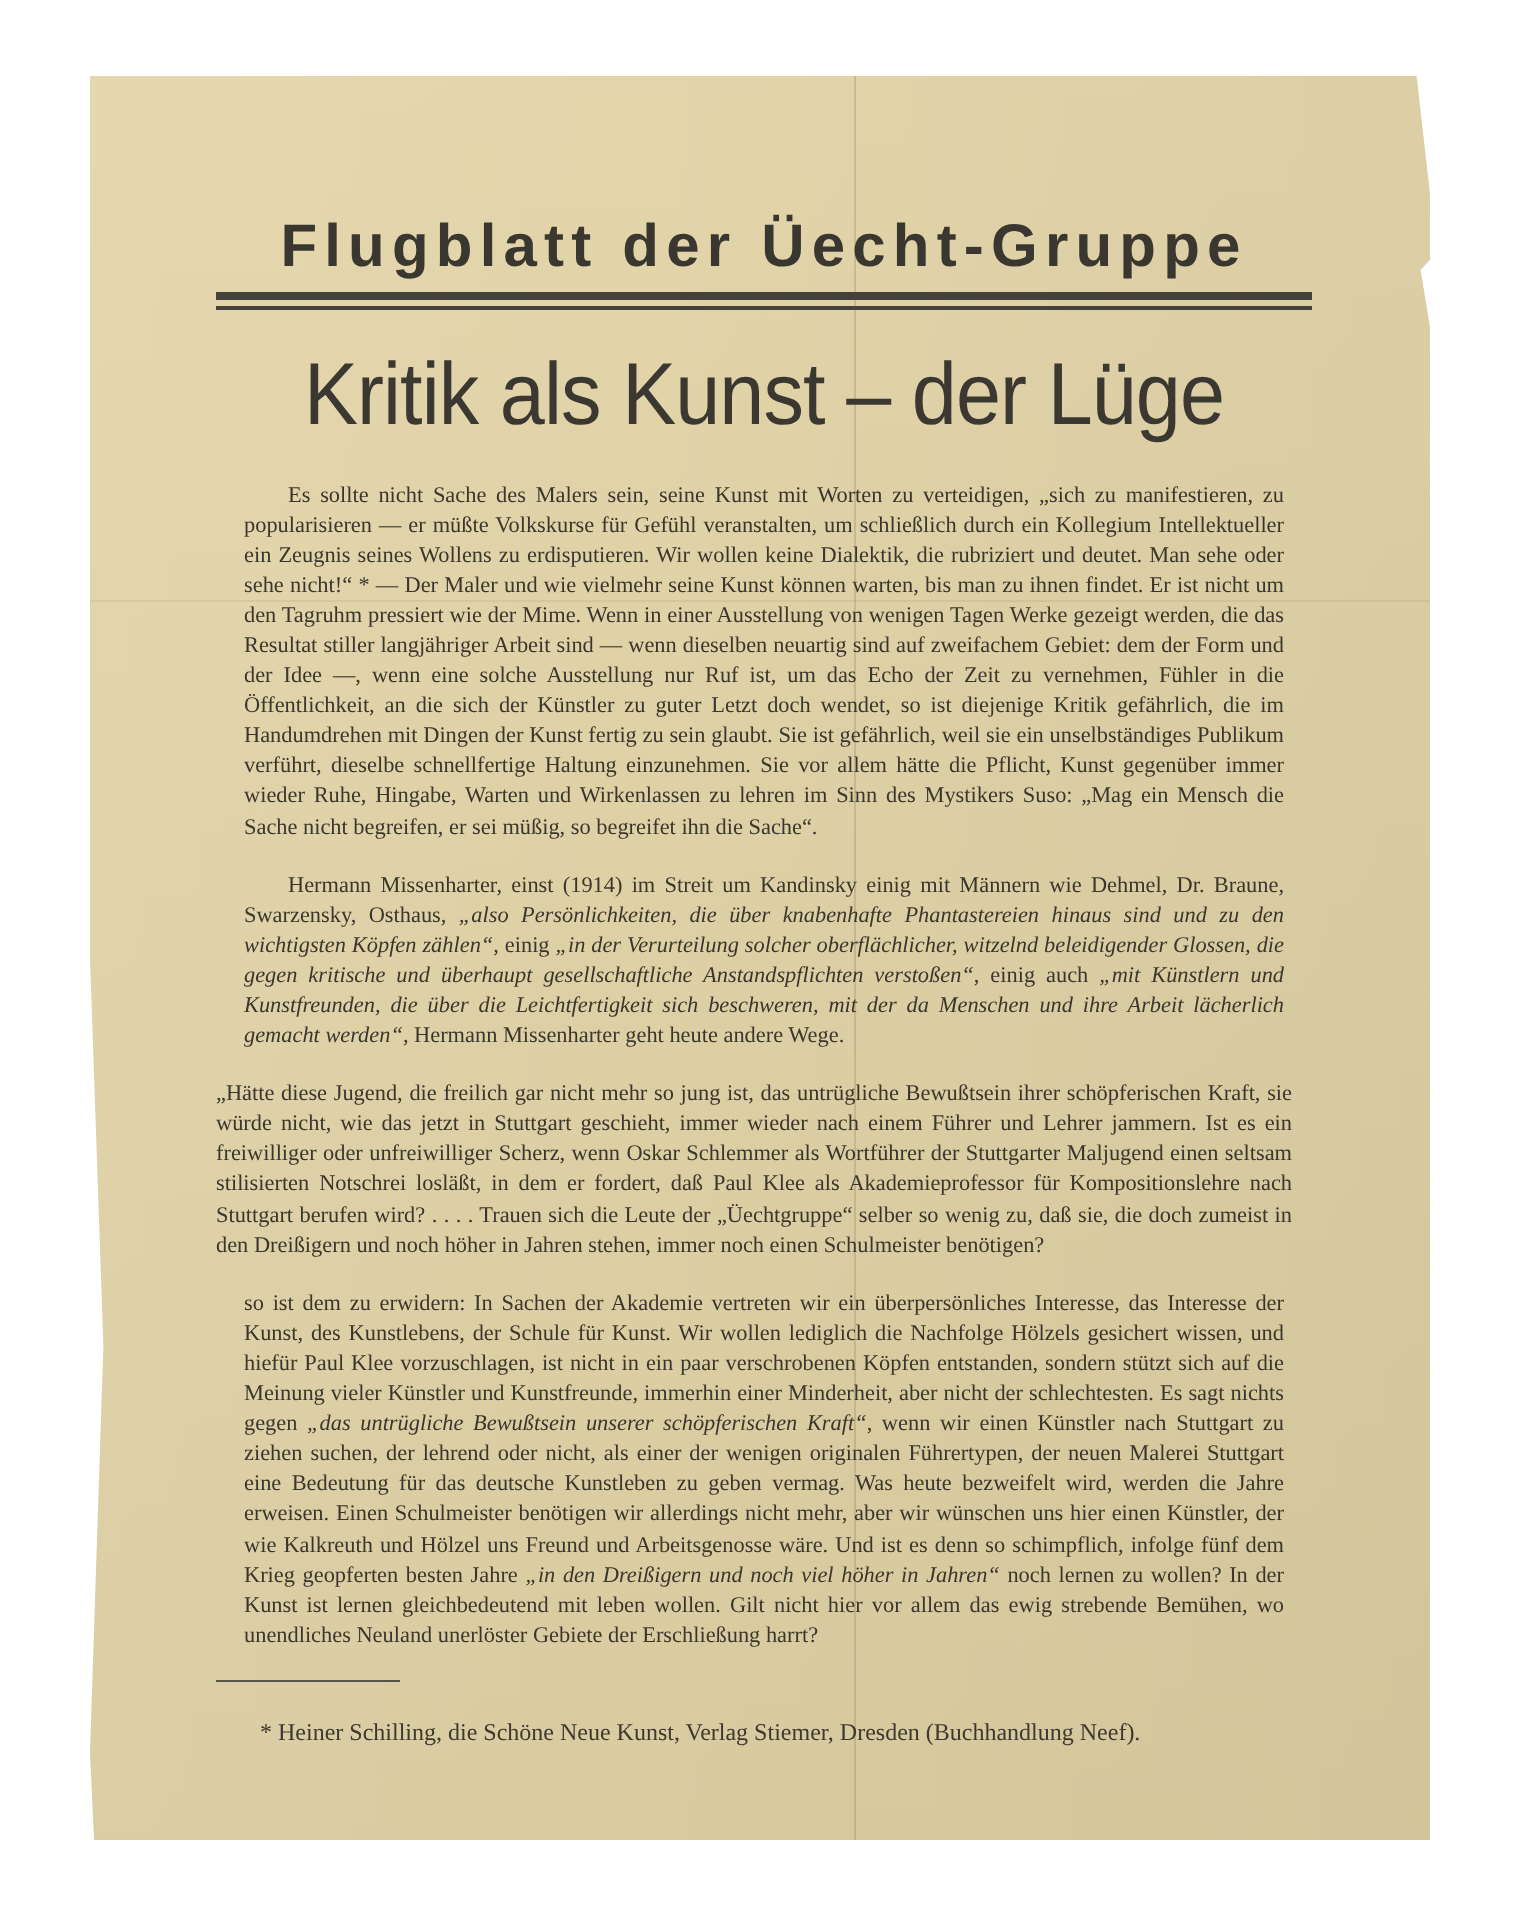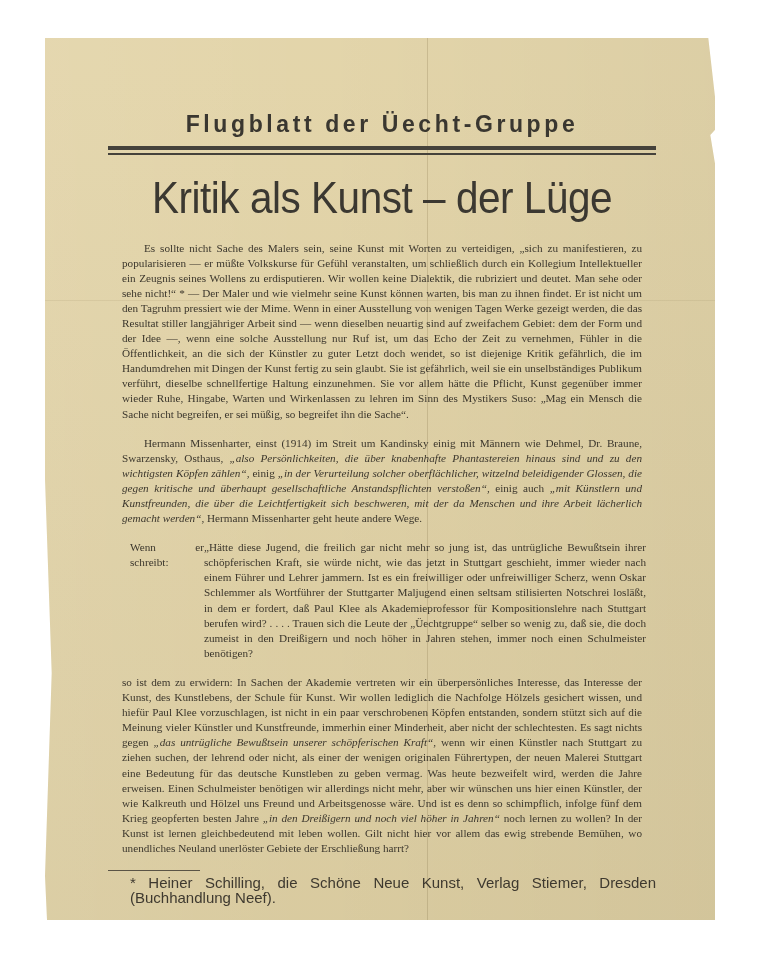--- a/index.html
+++ b/index.html
@@ -13,62 +13,61 @@
     clip-path: polygon(0 0, 99% 0, 100.5% 10%, 99.3% 11%, 100.6% 17%, 100.4% 100%, 0.3% 100%, 0 95%, 1% 72%, 0 50%);
   }
   .fold-v { position:absolute; left:382px; top:0; width:1px; height:100%; background:rgba(120,100,60,0.22); }
   .fold-h { position:absolute; left:0; top:262px; width:100%; height:1px; background:rgba(120,100,60,0.10); }
   .content {
     position:absolute; left:108px; top:108px; width:548px;
     color:#3b362c; font-family:"Liberation Serif", serif;
   }
   .masthead {
     font-family:"Liberation Sans", sans-serif; font-weight:bold;
-    font-size:23px; letter-spacing:3.6px; text-align:center; color:#3a3730;
+    font-size:30px; letter-spacing:3.6px; text-align:center; color:#3a3730;
     margin:0; line-height:32px; white-space:nowrap;
   }
   .rule-thick { height:4px; background:#45423b; margin-top:6px; }
   .rule-thin { height:1.5px; background:#45423b; margin-top:3px; }
   .title {
     font-family:"Liberation Sans", sans-serif; font-weight:normal;
     font-size:44px; color:#3b3831; text-align:center; margin:14px 0 0 0;
     line-height:58px; transform:scaleX(0.92); white-space:nowrap; letter-spacing:-0.5px;
   }
   .body {
     font-size:11.2px; line-height:15.1px; text-align:justify; margin-top:10px;
   }
   .body p { margin:14px; text-indent:22px; }
   .body p.noindent { text-indent:0; }
   .it { font-style:italic; }
   .quote-block { display:flex; margin:14px 0 12px 0; }
   .quote-label { width:96px; flex:none; padding-left:22px; box-sizing:border-box; }
   .quote-text { flex:1; text-align:justify; padding-right:10px; }
   .fn-rule { width:92px; height:1px; background:#5a5446; margin-top:10px; }
-  .footnote { font-family:Liberation Sans, sans-serif; font-size:15px; margin-top:4px; padding-left:22px; color:#3e392f; }
+  .footnote { font-family:Liberation Serif, serif; font-size:12px; margin-top:18px; padding-left:22px; color:#3e392f; }
 </style>
 </head>
 <body>
 
 <div class="paper">
   <div class="fold-v"></div>
   <div class="fold-h"></div>
 </div>
 
 <div class="content">
   <h2 class="masthead">Flugblatt der Üecht-Gruppe</h2>
   <div class="rule-thick"></div>
   <div class="rule-thin"></div>
   <h1 class="title">Kritik als Kunst – der Lüge</h1>
 
   <div class="body">
     <p><span>Es sollte nicht Sache des Malers sein, seine Kunst mit Worten zu verteidigen, „sich zu manifestieren, zu popularisieren — er müßte Volkskurse für Gefühl veranstalten, um schließlich durch ein Kollegium Intellektueller ein Zeugnis seines Wollens zu erdisputieren. Wir wollen keine Dialektik, die rubriziert und deutet. Man sehe oder sehe nicht!“ * — Der Maler und wie vielmehr seine Kunst können warten, bis man zu ihnen findet. Er ist nicht um den Tagruhm pressiert wie der Mime. Wenn in einer Ausstellung von wenigen Tagen Werke gezeigt werden, die das Resultat stiller langjähriger Arbeit sind — wenn dieselben neuartig sind auf zweifachem Gebiet: dem der Form und der Idee —, wenn eine solche Ausstellung nur Ruf ist, um das Echo der Zeit zu vernehmen, Fühler in die Öffentlichkeit, an die sich der Künstler zu guter Letzt doch wendet, so ist diejenige Kritik gefährlich, die im Handumdrehen mit Dingen der Kunst fertig zu sein glaubt. Sie ist gefährlich, weil sie ein unselbständiges Publikum verführt, dieselbe schnellfertige Haltung einzunehmen. Sie vor allem hätte die Pflicht, Kunst gegenüber immer wieder Ruhe, Hingabe, Warten und Wirkenlassen zu lehren im Sinn des Mystikers Suso: „Mag ein Mensch die Sache nicht begreifen, er sei müßig, so begreifet ihn die Sache“.</span></p>
     <p><span>Hermann Missenharter, einst (1914) im Streit um Kandinsky einig mit Männern wie Dehmel, Dr. Braune, Swarzensky, Osthaus, </span><span class="it">„also Persönlichkeiten, die über knabenhafte Phantastereien hinaus sind und zu den wichtigsten Köpfen zählen“</span><span>, einig </span><span class="it">„in der Verurteilung solcher oberflächlicher, witzelnd beleidigender Glossen, die gegen kritische und überhaupt gesellschaftliche Anstandspflichten verstoßen“</span><span>, einig auch </span><span class="it">„mit Künstlern und Kunstfreunden, die über die Leichtfertigkeit sich beschweren, mit der da Menschen und ihre Arbeit lächerlich gemacht werden“</span><span>, Hermann Missenharter geht heute andere Wege.</span></p>
 
     <div class="quote-block">
-      <div class="quote-label">Wenn er schreibt:</div>
       <div class="quote-text">„Hätte diese Jugend, die freilich gar nicht mehr so jung ist, das untrügliche Bewußtsein ihrer schöpferischen Kraft, sie würde nicht, wie das jetzt in Stuttgart geschieht, immer wieder nach einem Führer und Lehrer jammern. Ist es ein freiwilliger oder unfreiwilliger Scherz, wenn Oskar Schlemmer als Wortführer der Stuttgarter Maljugend einen seltsam stilisierten Notschrei losläßt, in dem er fordert, daß Paul Klee als Akademieprofessor für Kompositionslehre nach Stuttgart berufen wird? . . . . Trauen sich die Leute der „Üechtgruppe“ selber so wenig zu, daß sie, die doch zumeist in den Dreißigern und noch höher in Jahren stehen, immer noch einen Schulmeister benötigen?</div>
     </div>
 
     <p class="noindent"><span>so ist dem zu erwidern: In Sachen der Akademie vertreten wir ein überpersönliches Interesse, das Interesse der Kunst, des Kunstlebens, der Schule für Kunst. Wir wollen lediglich die Nachfolge Hölzels gesichert wissen, und hiefür Paul Klee vorzuschlagen, ist nicht in ein paar verschrobenen Köpfen entstanden, sondern stützt sich auf die Meinung vieler Künstler und Kunstfreunde, immerhin einer Minderheit, aber nicht der schlechtesten. Es sagt nichts gegen </span><span class="it">„das untrügliche Bewußtsein unserer schöpferischen Kraft“</span><span>, wenn wir einen Künstler nach Stuttgart zu ziehen suchen, der lehrend oder nicht, als einer der wenigen originalen Führertypen, der neuen Malerei Stuttgart eine Bedeutung für das deutsche Kunstleben zu geben vermag. Was heute bezweifelt wird, werden die Jahre erweisen. Einen Schulmeister benötigen wir allerdings nicht mehr, aber wir wünschen uns hier einen Künstler, der wie Kalkreuth und Hölzel uns Freund und Arbeitsgenosse wäre. Und ist es denn so schimpflich, infolge fünf dem Krieg geopferten besten Jahre </span><span class="it">„in den Dreißigern und noch viel höher in Jahren“</span><span> noch lernen zu wollen? In der Kunst ist lernen gleichbedeutend mit leben wollen. Gilt nicht hier vor allem das ewig strebende Bemühen, wo unendliches Neuland unerlöster Gebiete der Erschließung harrt?</span></p>
 
     <div class="fn-rule"></div>
     <div class="footnote">* Heiner Schilling, die Schöne Neue Kunst, Verlag Stiemer, Dresden (Buchhandlung Neef).</div>
   </div>
 </div>
 

